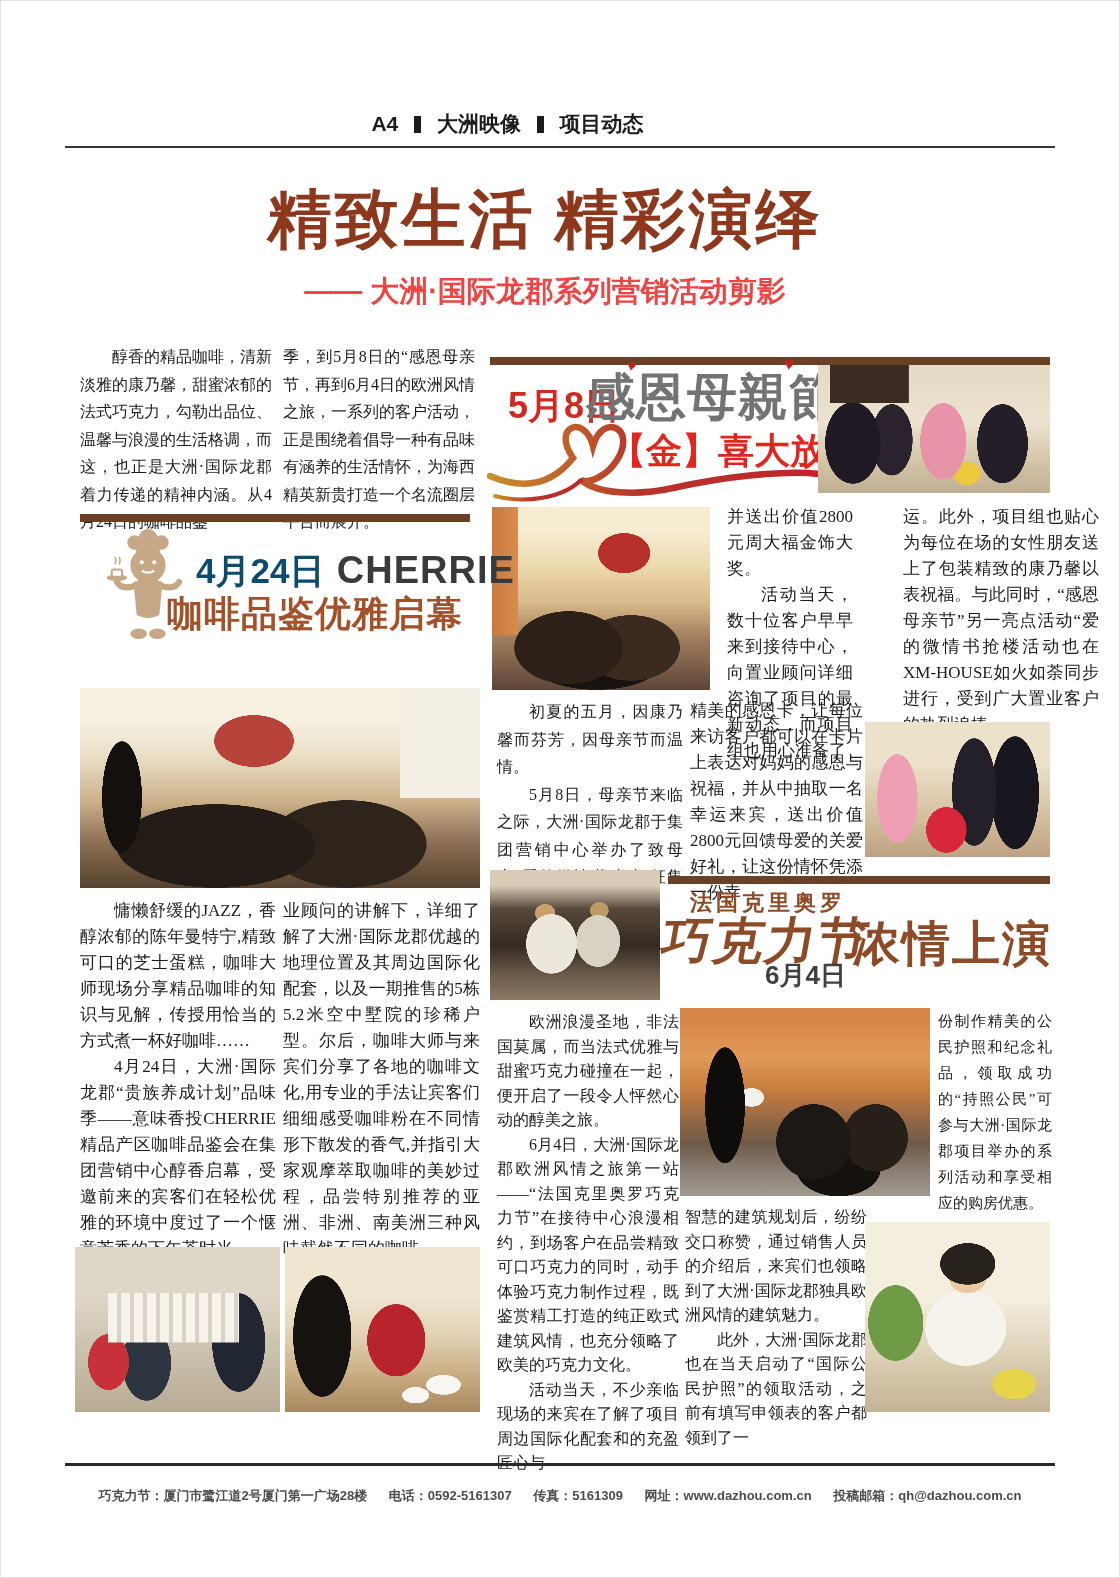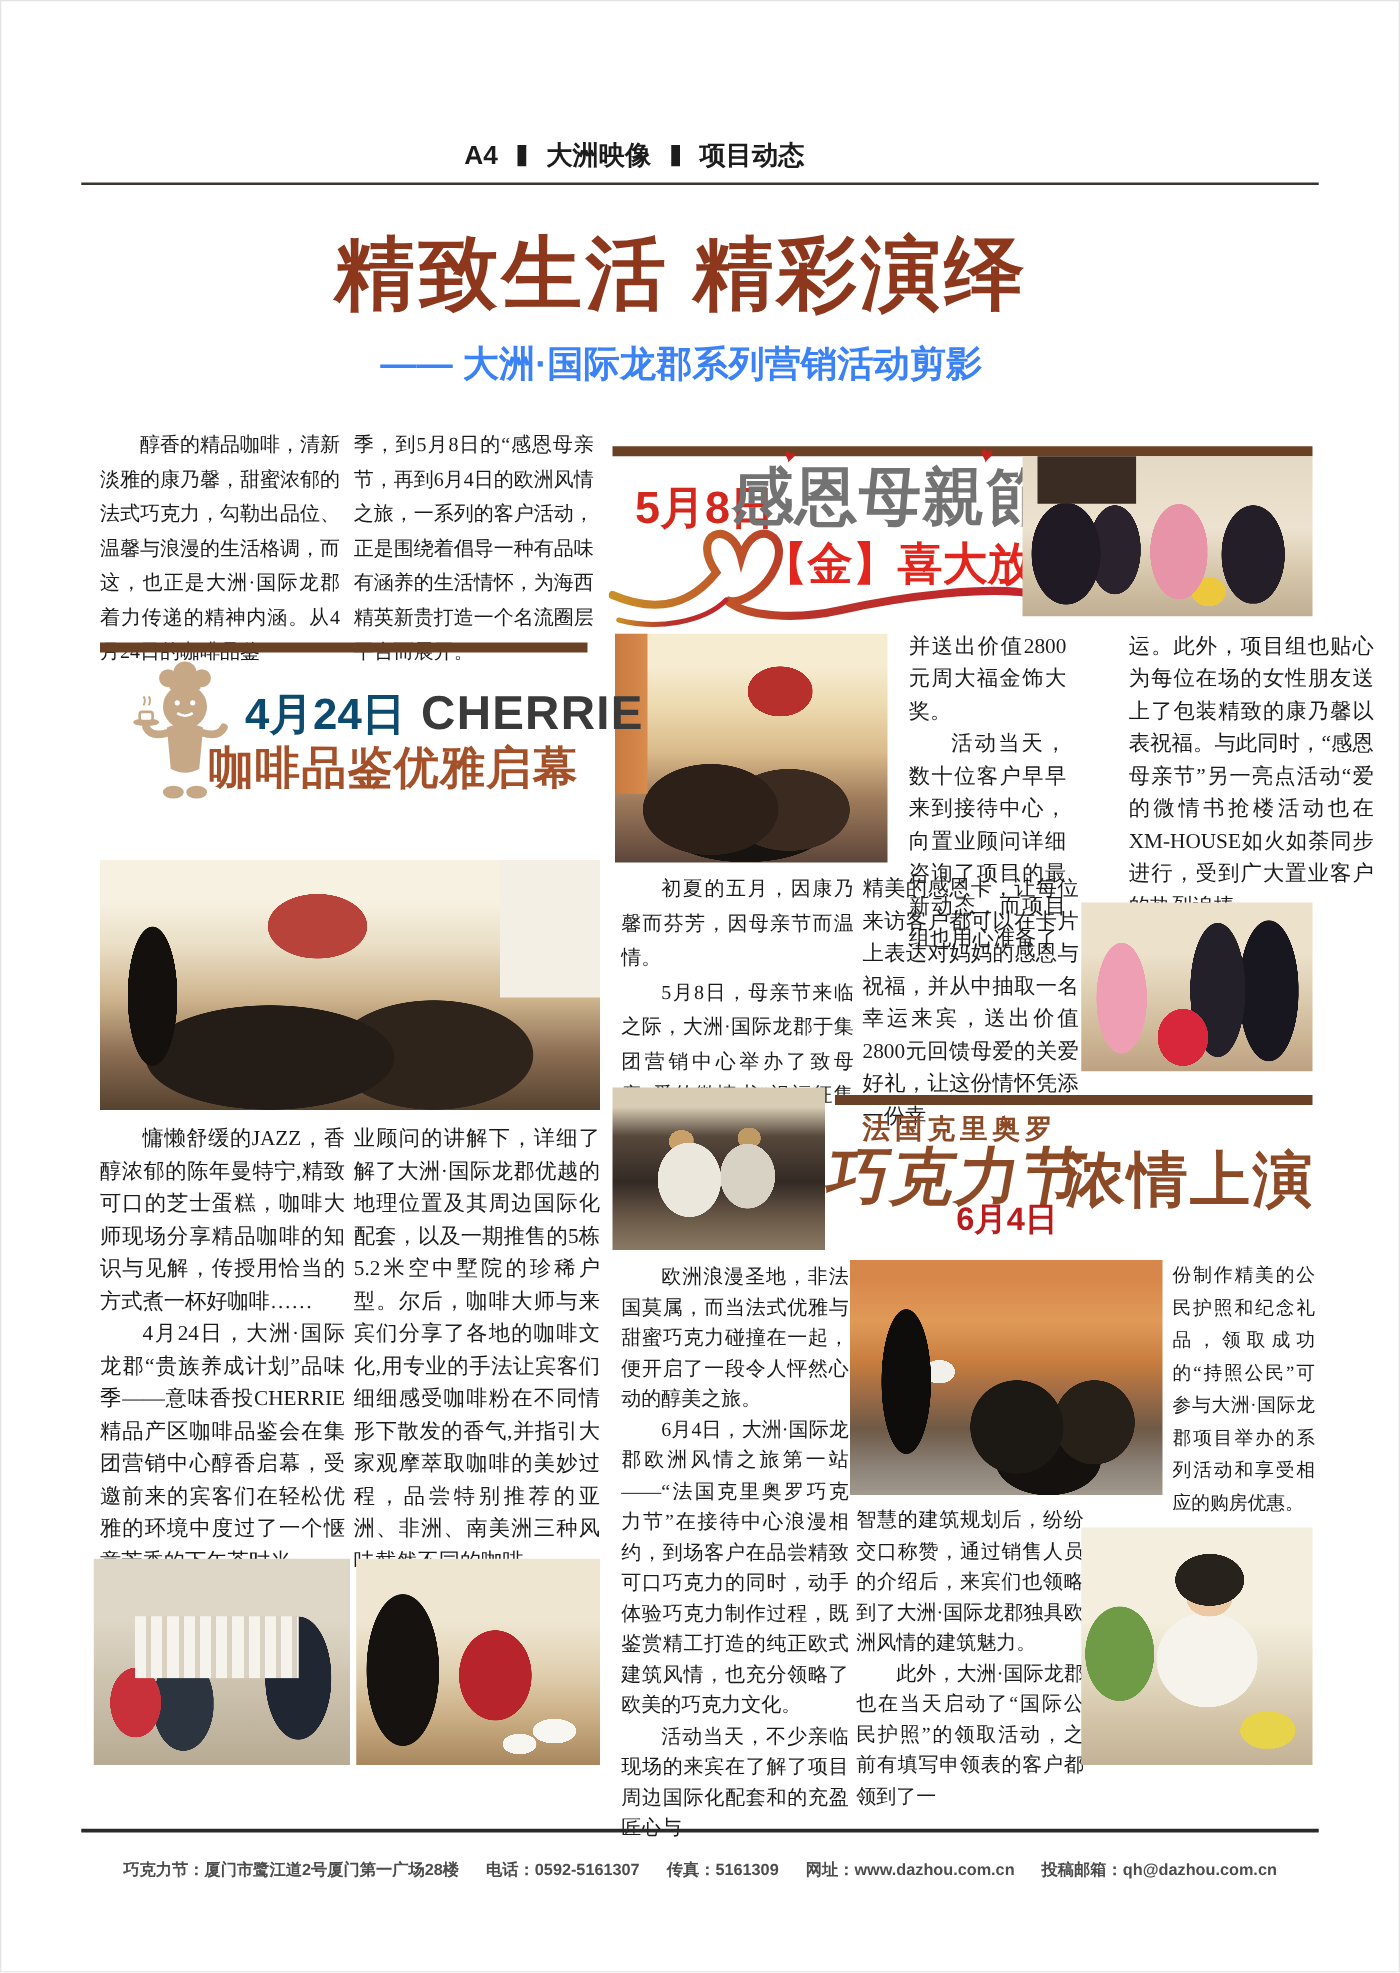--- a/index.html
+++ b/index.html
@@ -10,21 +10,21 @@
   
   .hdr{left:0;top:110px;width:1015px;text-align:center;font-family:"Liberation Sans","DejaVu Sans",sans-serif;
        font-weight:bold;font-size:21px;color:#1c1c1c;}
   .hdr-sep{display:inline-block;width:7px;height:17px;background:#1c1c1c;margin:0 10px;vertical-align:-2px;}
   .hdr-rule{left:65px;top:146px;width:990px;height:2px;background:#3a3632;}
 
   
   .title{left:0;top:176px;width:1090px;text-align:center;font-size:64px;font-weight:900;
          color:#8d371c;letter-spacing:3px;}
   .subtitle{left:0;top:272px;width:1090px;text-align:center;font-size:29px;font-weight:bold;
-            color:#3b82f6;font-family:"Liberation Sans","DejaVu Sans",sans-serif;}
+            color:#ef4444;font-family:"Liberation Sans","DejaVu Sans",sans-serif;}
 
   
   .txt{color:#1b1b1b;text-align:justify;}
   .txt p{margin:0;}
   .txt p.ind{text-indent:2em;}
   .t16{font-size:16px;line-height:27.5px;}
   .t15{font-size:17px;line-height:26px;}
   .t15b{font-size:16px;line-height:24.5px;}
   .t14{font-size:15px;line-height:26px;}
 
@@ -61,21 +61,21 @@
             font-size:36px;font-weight:bold;color:#a4512a;letter-spacing:1px;}
   .cf-col1{left:80px;top:898px;width:196px;height:344px;}
   .cf-col2{left:283px;top:898px;width:197px;height:320px;}
 
   
   .ch-origin{left:690px;top:888px;font-family:"Liberation Sans","DejaVu Sans",sans-serif;
              font-size:22px;font-weight:bold;color:#8d4a26;letter-spacing:4px;}
   .ch-logo{left:662px;top:908px;font-family:"Liberation Sans","DejaVu Sans",sans-serif;
            font-size:50px;font-weight:900;color:#8d4a26;transform:skewX(-10deg);letter-spacing:2px;}
   .ch-date{left:765px;top:958px;font-family:"Liberation Sans","DejaVu Sans",sans-serif;
-           font-size:26px;font-weight:bold;color:#b91c1c;}
+           font-size:26px;font-weight:bold;color:#404040;}
   .ch-sub{left:852px;top:912px;font-family:"Liberation Sans","DejaVu Sans",sans-serif;
           font-size:48px;font-weight:900;color:#8d4a26;letter-spacing:2px;}
   .ch-col1{left:497px;top:1010px;width:182px;height:420px;}
   .ch-col2{left:685px;top:1205px;width:182px;height:230px;}
   .ch-col3{left:938px;top:1008px;width:114px;height:212px;}
 
   
   .ft-rule{left:65px;top:1463px;width:990px;height:3px;background:#2c2a28;}
   .footer{left:0;top:1487px;width:1120px;text-align:center;font-family:"Liberation Sans","DejaVu Sans",sans-serif;
           font-size:13px;font-weight:bold;color:#4c4c4c;}

